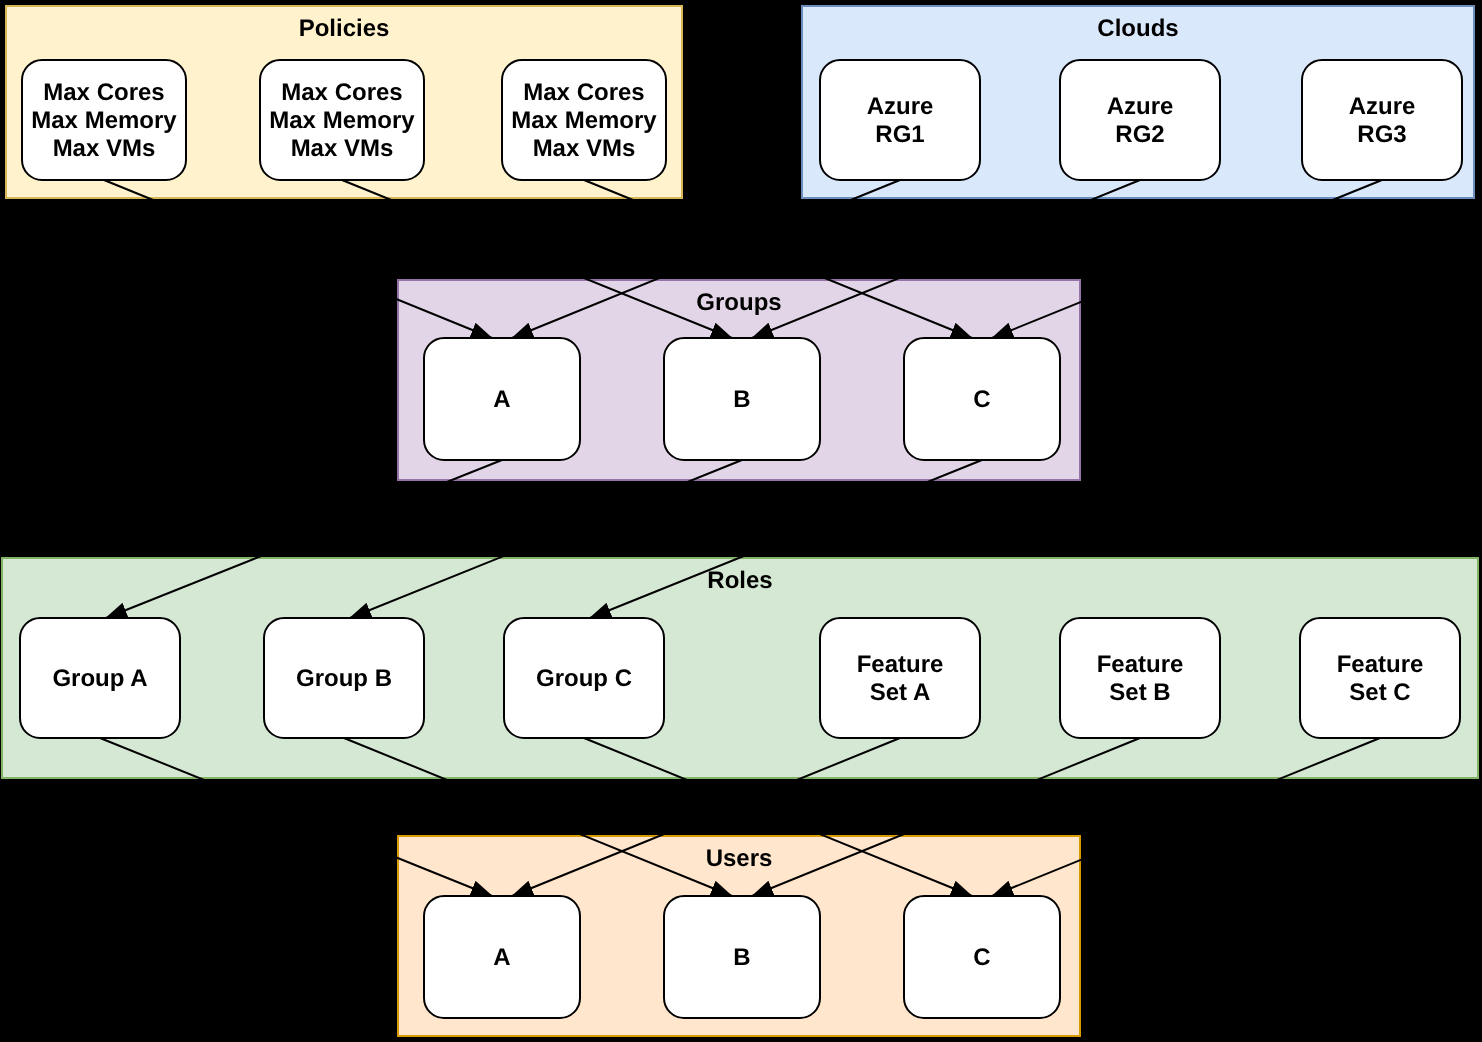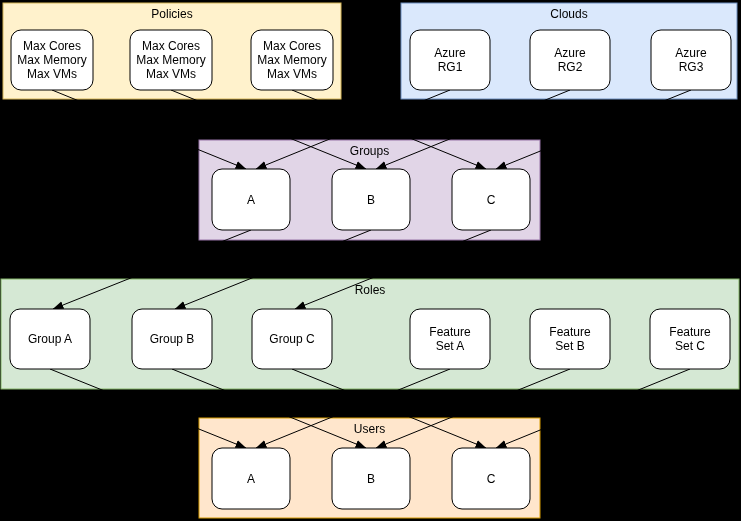--- a/index.html
+++ b/index.html
@@ -7,20 +7,21 @@
     padding: 0;
     width: 741px;
     height: 521px;
     background: #000000;
     overflow: hidden;
   }
   #canvas-wrap {
     width: 741px;
     height: 521px;
     position: relative;
+    font-weight: bold;
   }
   svg {
     display: block;
   }
   svg text {
     font-family: "Liberation Sans", "DejaVu Sans", sans-serif;
     font-size: 12px;
     fill: #000000;
   }
 </style>

